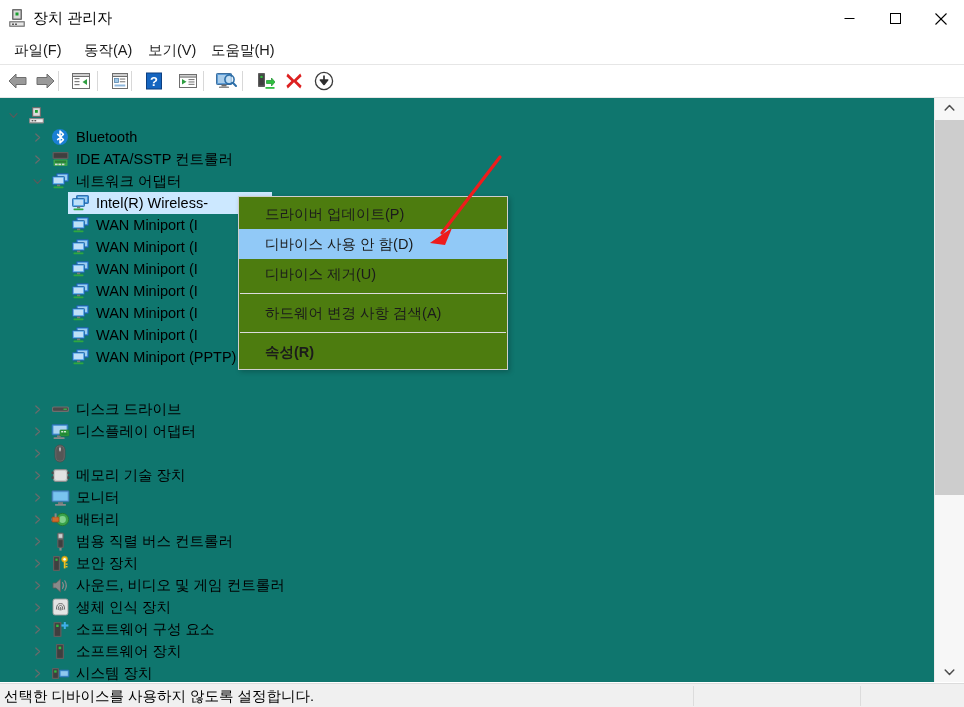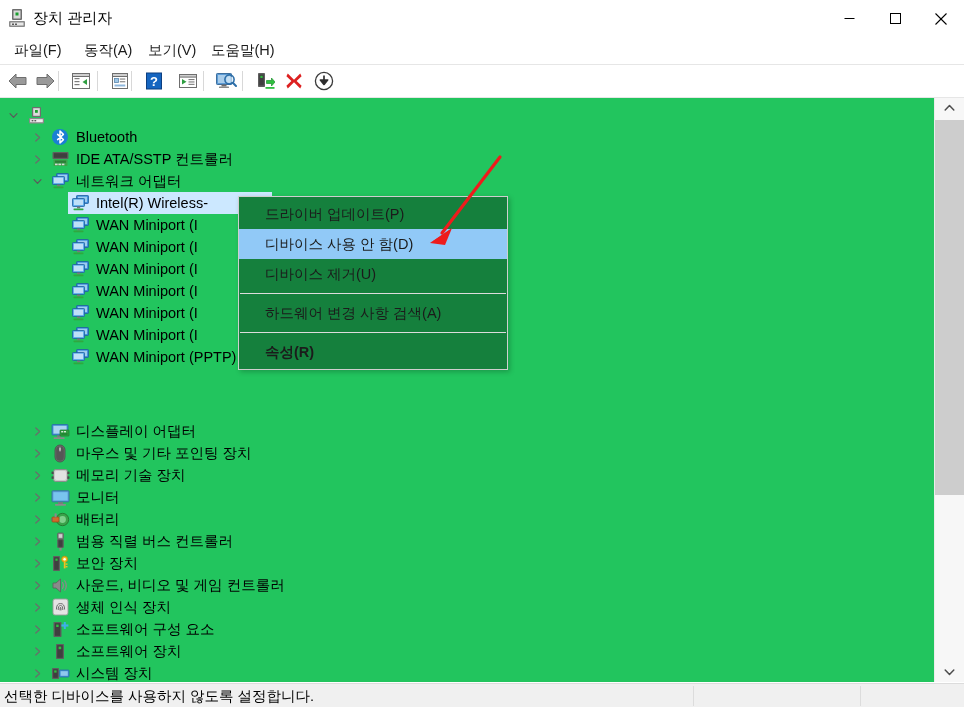--- a/index.html
+++ b/index.html
@@ -24,21 +24,21 @@
   .menubar .mi{position:absolute;top:3px;height:21px;padding:0 6px;font-size:14.5px;line-height:21px;color:#1b1b1b;white-space:nowrap;}
   .mb-sep{position:absolute;left:0;top:64px;width:964px;height:1px;background:#e6e6e6;}
 
   
   .toolbar{position:absolute;left:0;top:65px;width:964px;height:32px;background:#ffffff;}
   .tbtn{position:absolute;top:2px;width:28px;height:28px;display:flex;align-items:center;justify-content:center;}
   .tsep{position:absolute;top:6px;width:1px;height:20px;background:#d8d8d8;}
   .tb-bottom{position:absolute;left:0;top:97px;width:964px;height:1px;background:#e6e6e6;}
 
   
-  .treepane{position:absolute;left:0;top:98px;width:934px;height:584px;background:#22c55e;overflow:hidden;}
+  .treepane{position:absolute;left:0;top:98px;width:934px;height:584px;background:#0f766e;overflow:hidden;}
   .row{position:absolute;left:0;height:22px;width:934px;}
   .chev{position:absolute;width:14px;height:22px;display:flex;align-items:center;justify-content:center;color:#6b6b6b;font-size:11px;}
   .chev svg{display:block;}
   .ico{position:absolute;width:20px;height:22px;display:flex;align-items:center;justify-content:center;}
   .lbl{position:absolute;height:22px;line-height:22px;font-size:14.5px;color:#000;white-space:nowrap;}
   .row.sel .selbg{position:absolute;left:68px;width:204px;top:0;height:22px;background:#cce8ff;}
   .row .lbl{z-index:2;}
   .row .ico{z-index:2;}
 
   
@@ -47,21 +47,21 @@
   .vsb-up{top:0;}
   .vsb-down{bottom:0;}
   .vsb-thumb{position:absolute;left:0;width:29px;top:22px;height:375px;background:#cdcdcd;}
 
   
   .statusbar{position:absolute;left:0;top:683px;width:964px;height:24px;background:#f0f0f0;border-top:1px solid #dcdcdc;}
   .sb-text{position:absolute;left:4px;top:0;height:24px;line-height:24px;font-size:14.5px;color:#000;white-space:nowrap;}
   .sb-div{position:absolute;top:2px;width:1px;height:20px;background:#dcdcdc;}
 
   
-  .ctxmenu{position:absolute;left:238px;top:196px;width:268px;background:#15803d;
+  .ctxmenu{position:absolute;left:238px;top:196px;width:268px;background:#4d7c0f;
            border:1px solid #cfcfcf;box-shadow:2px 2px 5px rgba(0,0,0,.22);z-index:40;padding:2px 0;}
   .ctxitem{position:relative;height:30px;line-height:30px;padding-left:26px;font-size:14.5px;color:#1b1b1b;white-space:nowrap;}
   .ctxitem.hl{background:#91c9f7;}
   .ctxitem.bold{font-weight:bold;}
   .ctxsep{height:1px;margin:4px 1px;background:#dcdcdc;}
 
   
   .arrow{position:absolute;left:0;top:0;width:964px;height:707px;pointer-events:none;z-index:60;}
 </style>
 </head>
@@ -372,20 +372,35 @@
             <rect x="6.8" y="2.6" width="9.4" height="5.6" fill="#9ecdf0"></rect>
             <rect x="1.5" y="4.5" width="12" height="8" rx="0.8" fill="#4ea3e8" stroke="#1f5f9e" stroke-width="0.8"></rect>
             <rect x="2.8" y="5.6" width="9.4" height="5.6" fill="#bfe0f8"></rect>
             <rect x="6" y="12.6" width="3.2" height="1.8" fill="#7a7a7a"></rect>
             <rect x="2.5" y="14.4" width="10" height="1.8" rx="0.6" fill="#2fa83f"></rect>
           </svg>
       </span>
       <span class="lbl" style="left:96px">WAN Miniport (PPTP)</span>
     </div>
 
+    <div class="row" style="top:300px">
+      <span class="chev" style="left:30px">
+        <svg width="9" height="9" viewBox="0 0 9 9">
+            <path d="M2.8 1 L6.6 4.5 L2.8 8" fill="none" stroke="#6b6b6b" stroke-width="1.2" stroke-linecap="round" stroke-linejoin="round"></path>
+          </svg>
+      </span>
+      <span class="ico" style="left:50px">
+        <svg width="19" height="14" viewBox="0 0 19 14">
+          <rect x="1" y="4.5" width="17" height="5.5" rx="1.6" fill="#6e6e6e"></rect>
+          <rect x="2" y="5.6" width="15" height="3.2" rx="1" fill="#4a4a4a"></rect>
+          <rect x="12.5" y="6.6" width="3.4" height="1.2" fill="#35c24a"></rect>
+        </svg>
+      </span>
+      <span class="lbl" style="left:76px">디스크 드라이브</span>
+    </div>
 
     <div class="row" style="top:322px">
       <span class="chev" style="left:30px">
         <svg width="9" height="9" viewBox="0 0 9 9">
             <path d="M2.8 1 L6.6 4.5 L2.8 8" fill="none" stroke="#6b6b6b" stroke-width="1.2" stroke-linecap="round" stroke-linejoin="round"></path>
           </svg>
       </span>
       <span class="ico" style="left:50px">
         <svg width="19" height="17" viewBox="0 0 19 17">
           <rect x="1" y="1.5" width="16" height="10.5" rx="0.8" fill="#3f8fd0" stroke="#2a6da8" stroke-width="0.8"></rect>
@@ -408,21 +423,20 @@
           </svg>
       </span>
       <span class="ico" style="left:50px">
         <svg width="14" height="19" viewBox="0 0 14 19">
           <rect x="2" y="1" width="10" height="17" rx="5" fill="#6e6e6e" stroke="#4a4a4a" stroke-width="0.8"></rect>
           <rect x="3.2" y="2.2" width="7.6" height="14.6" rx="3.8" fill="#565656"></rect>
           <line x1="7" y1="2.6" x2="7" y2="8" stroke="#8c8c8c" stroke-width="0.9"></line>
           <rect x="6.1" y="3.6" width="1.8" height="3.4" rx="0.9" fill="#bdbdbd"></rect>
         </svg>
       </span>
-      <span class="lbl" style="left:76px">마우스 및 기타 포인팅 장치</span>
     </div>
 
     <div class="row" style="top:388px">
       <span class="chev" style="left:30px">
         <svg width="9" height="9" viewBox="0 0 9 9">
             <path d="M2.8 1 L6.6 4.5 L2.8 8" fill="none" stroke="#6b6b6b" stroke-width="1.2" stroke-linecap="round" stroke-linejoin="round"></path>
           </svg>
       </span>
       <span class="ico" style="left:50px">
         <svg width="19" height="17" viewBox="0 0 19 17">

